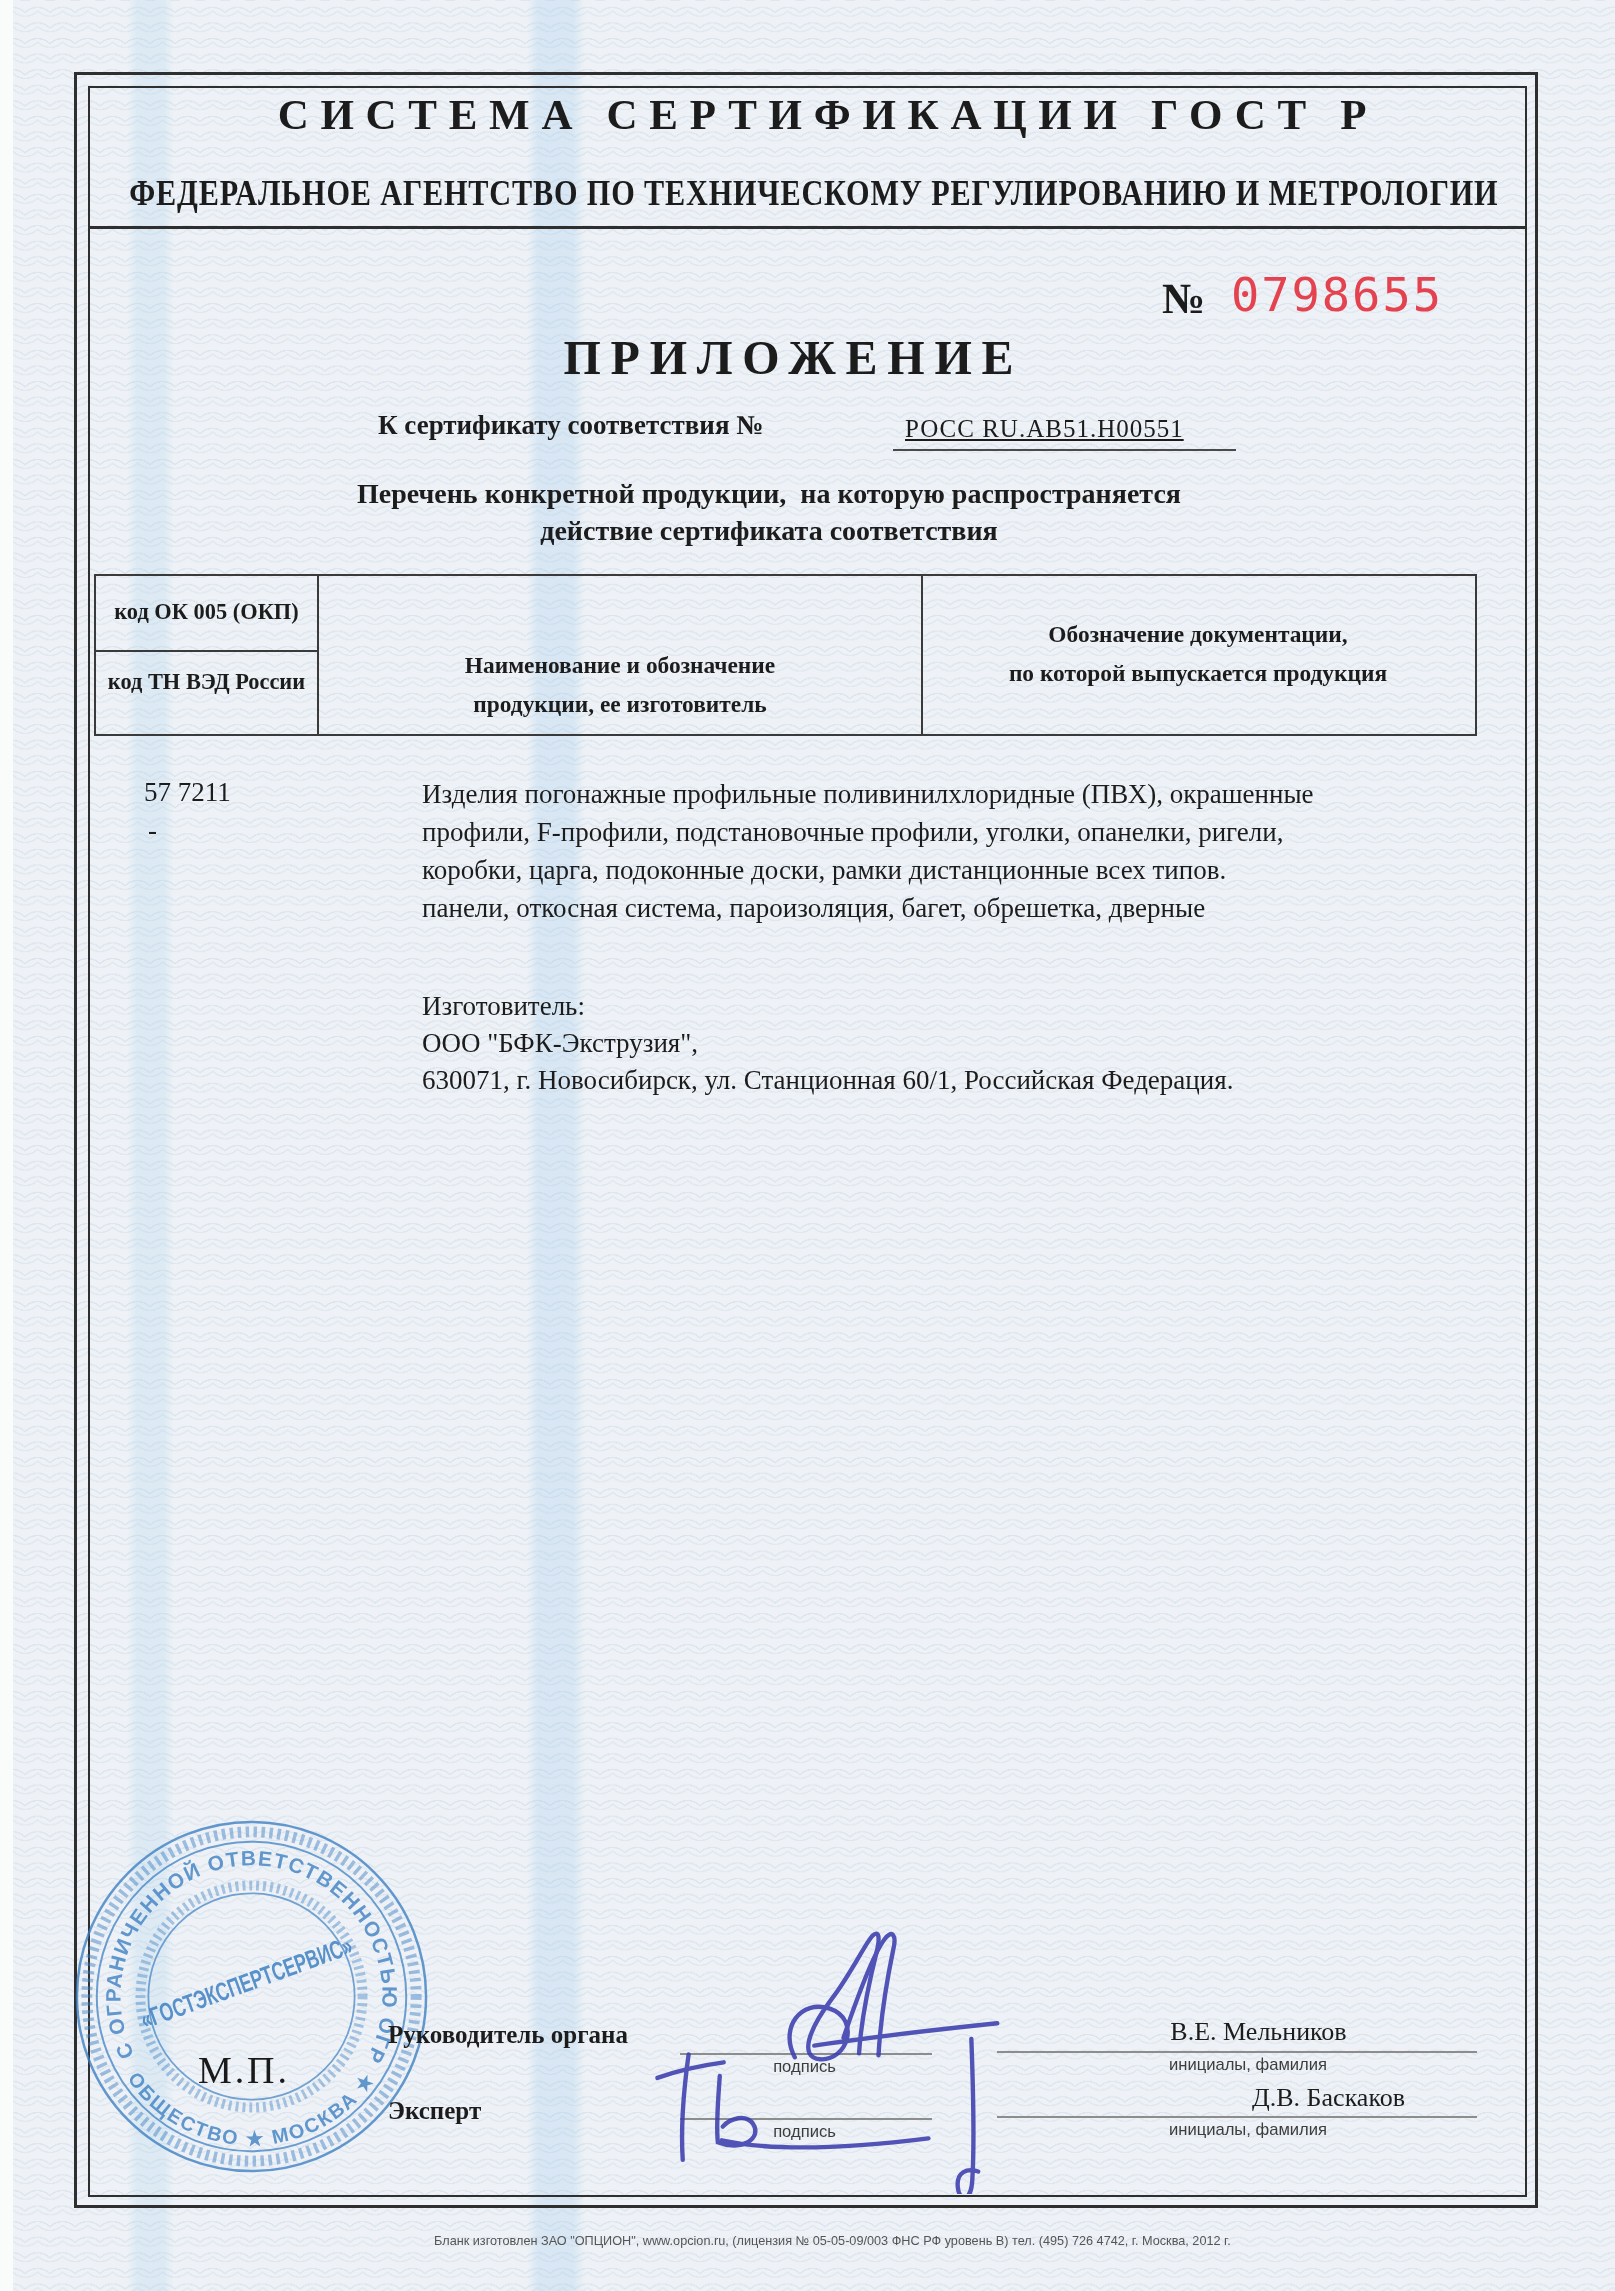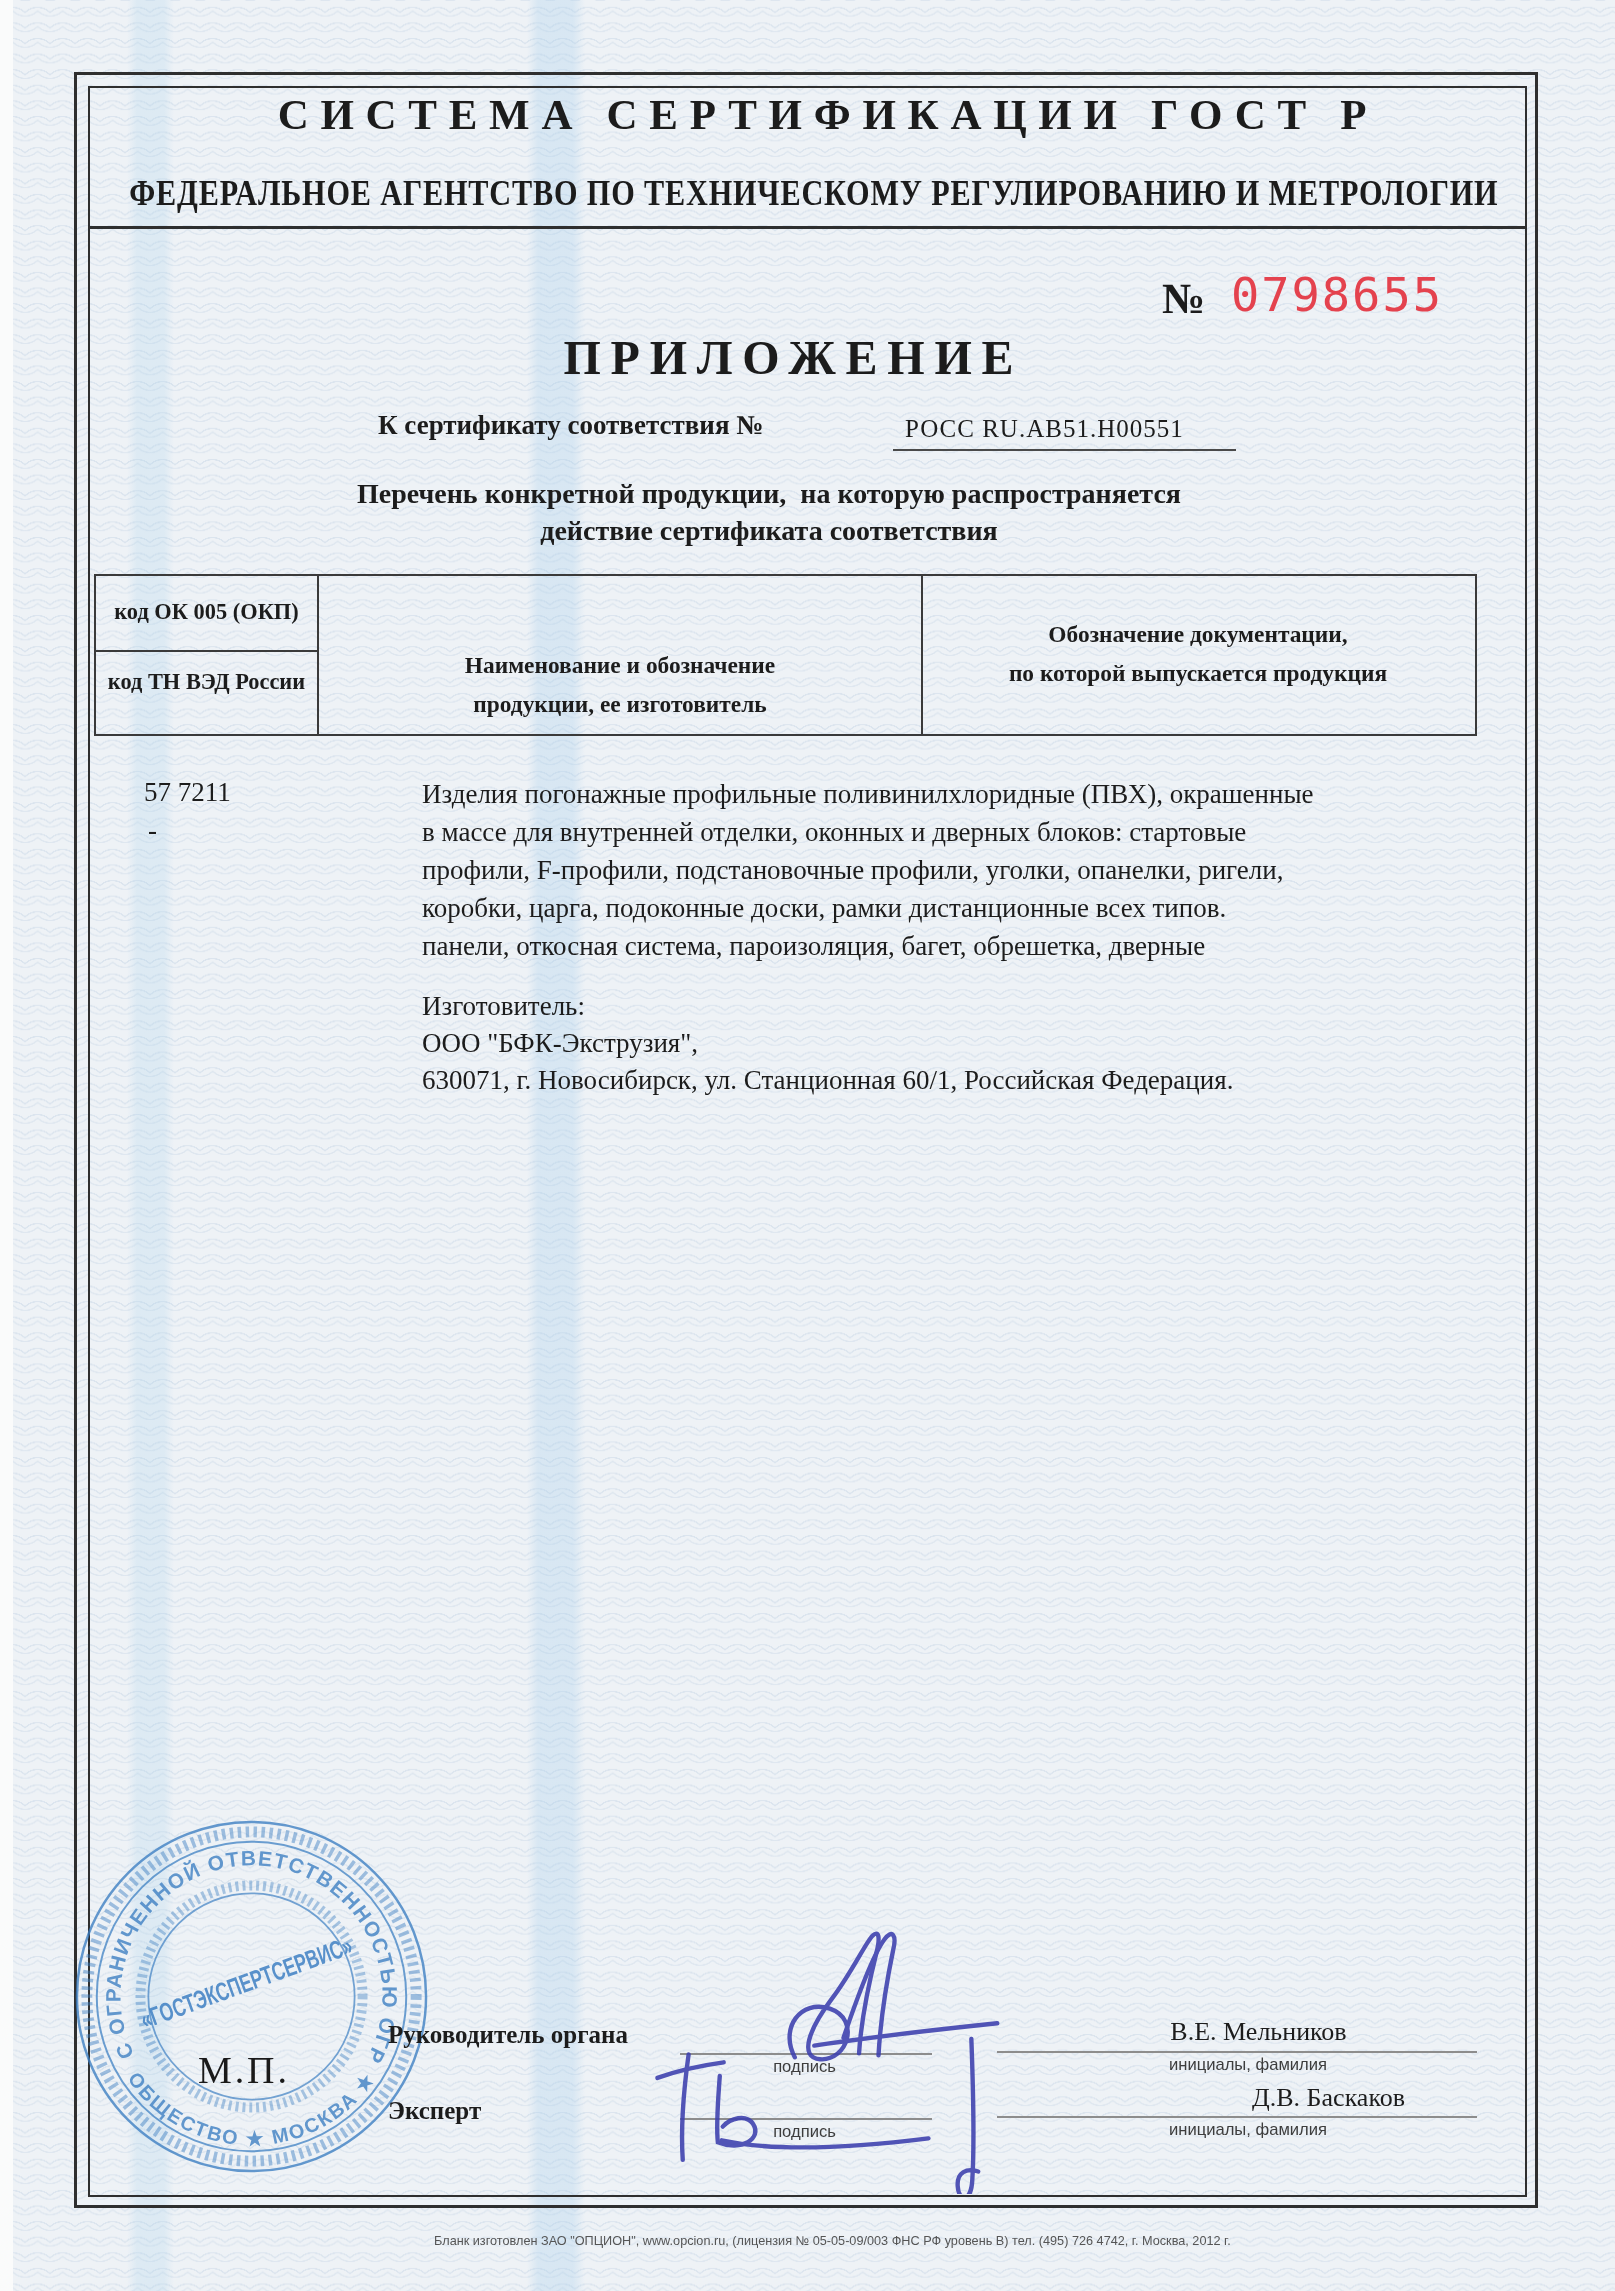--- a/index.html
+++ b/index.html
@@ -20,21 +20,21 @@
   .border-outer{left:74px;top:72px;width:1458px;height:2130px;border:3.9px solid #2f2f2f;}
   .border-inner{left:88px;top:86px;width:1435px;height:2107px;border:2px solid #2f2f2f;}
   .hdr-rule{left:90px;top:226px;width:1435px;height:2.9px;background:#2f2f2f;}
   .hdr1{left:0;top:90px;width:1616px;text-align:center;font-size:43px;font-weight:bold;letter-spacing:11.7px;white-space:nowrap;padding-left:20px;}
   .hdr2{left:0;top:172px;width:1616px;text-align:center;font-size:36px;font-weight:bold;letter-spacing:1px;white-space:nowrap;transform:scaleX(.84);transform-origin:50% 50%;}
   .doc-number{left:1162px;top:271px;display:flex;align-items:flex-start;gap:13.7px;}
   .no-sign{font-size:43px;font-weight:bold;line-height:1;padding-top:5.9px;}
   .no-digits{font-family:"DejaVu Sans Mono", monospace;font-size:47px;line-height:1;letter-spacing:2px;color:#e4424e;margin-left:12px;}
   .title{left:-14.6px;top:330px;width:1616px;text-align:center;font-size:48px;font-weight:bold;letter-spacing:9.8px;}
   .cert-label{left:378px;top:410px;font-size:27px;font-weight:bold;}
-  .cert-value{left:905px;top:415px;font-size:25px;letter-spacing:1px;}
+  .cert-value{left:905px;top:415px;font-size:25px;letter-spacing:1px;text-decoration:underline;}
   .cert-underline{left:893px;top:449px;width:343px;height:2px;background:#4a4a4a;}
   .sub1{left:-39px;top:478px;width:1616px;text-align:center;font-size:28px;font-weight:bold;white-space:pre;}
   .sub2{left:-39px;top:515px;width:1616px;text-align:center;font-size:28px;font-weight:bold;}
   .tbl-box{left:94px;top:574px;width:1379px;height:158px;border:2.4px solid #3a3a3a;}
   .tbl-vdiv1{left:317px;top:574px;width:2px;height:162px;background:#3a3a3a;}
   .tbl-vdiv2{left:921px;top:574px;width:2px;height:162px;background:#3a3a3a;}
   .tbl-hdiv{left:94px;top:650px;width:224px;height:2px;background:#3a3a3a;}
   .cellA1{left:96px;top:574px;width:221px;height:75px;display:flex;align-items:center;justify-content:center;font-size:22.4px;font-weight:bold;}
   .cellA2{left:96px;top:651px;width:221px;height:61px;display:flex;align-items:center;justify-content:center;font-size:22.4px;font-weight:bold;}
   .cellB{left:319px;top:605px;width:602px;height:160px;display:flex;flex-direction:column;align-items:center;justify-content:center;font-size:23.4px;font-weight:bold;line-height:39px;text-align:center;}
@@ -102,21 +102,20 @@
   <div class="abs cellC">
     <div>Обозначение документации,</div>
     <div>по которой выпускается продукция</div>
   </div>
 
   <div class="abs code1">57 7211</div>
   <div class="abs code2">-</div>
 
   <div class="abs desc">
     <div>Изделия погонажные профильные поливинилхлоридные (ПВХ), окрашенные</div>
-    <div>в массе для внутренней отделки, оконных и дверных блоков: стартовые</div>
     <div>профили, F-профили, подстановочные профили, уголки, опанелки, ригели,</div>
     <div>коробки, царга, подоконные доски, рамки дистанционные всех типов.</div>
     <div>панели, откосная система, пароизоляция, багет, обрешетка, дверные</div>
   </div>
 
   <div class="abs manu">
     <div>Изготовитель:</div>
     <div>ООО "БФК-Экструзия",</div>
     <div>630071, г. Новосибирск, ул. Станционная 60/1, Российская Федерация.</div>
   </div>

